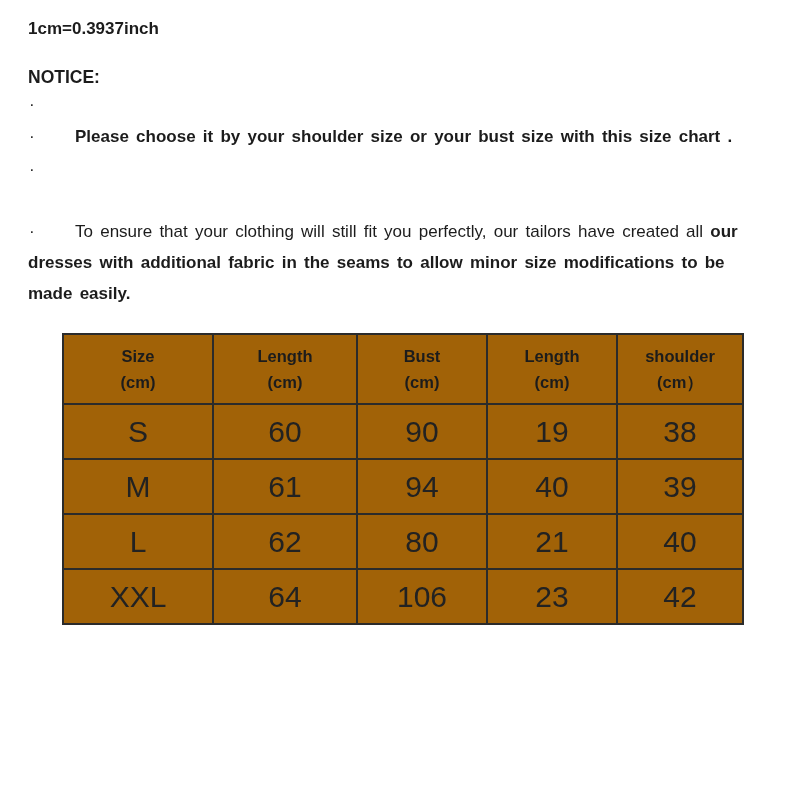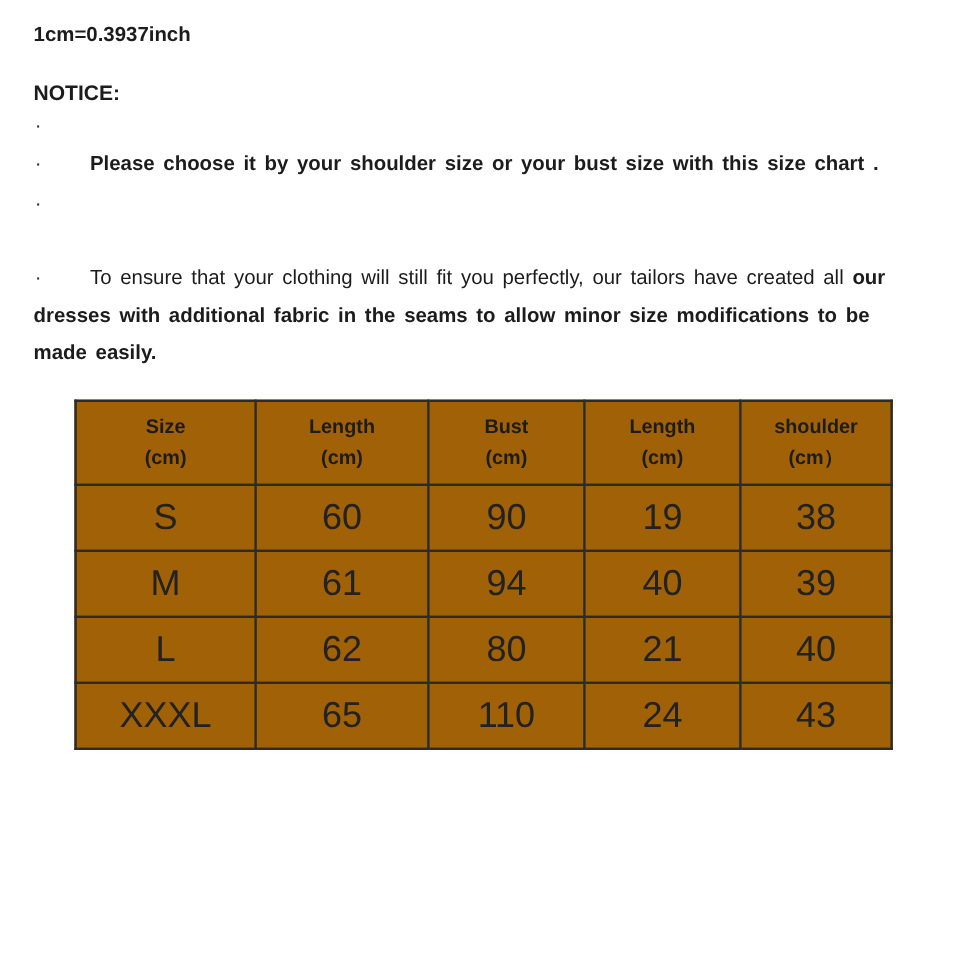--- a/index.html
+++ b/index.html
@@ -173,22 +173,22 @@
         <td>39</td>
       </tr>
       <tr>
         <td>L</td>
         <td>62</td>
         <td>80</td>
         <td>21</td>
         <td>40</td>
       </tr>
       <tr>
-        <td>XXXL</td>
-        <td>65</td>
-        <td>110</td>
-        <td>24</td>
-        <td>43</td>
+        <td>XXL</td>
+        <td>64</td>
+        <td>106</td>
+        <td>23</td>
+        <td>42</td>
       </tr>
     </tbody>
   </table>
 
 </div>
 
 </body></html>

